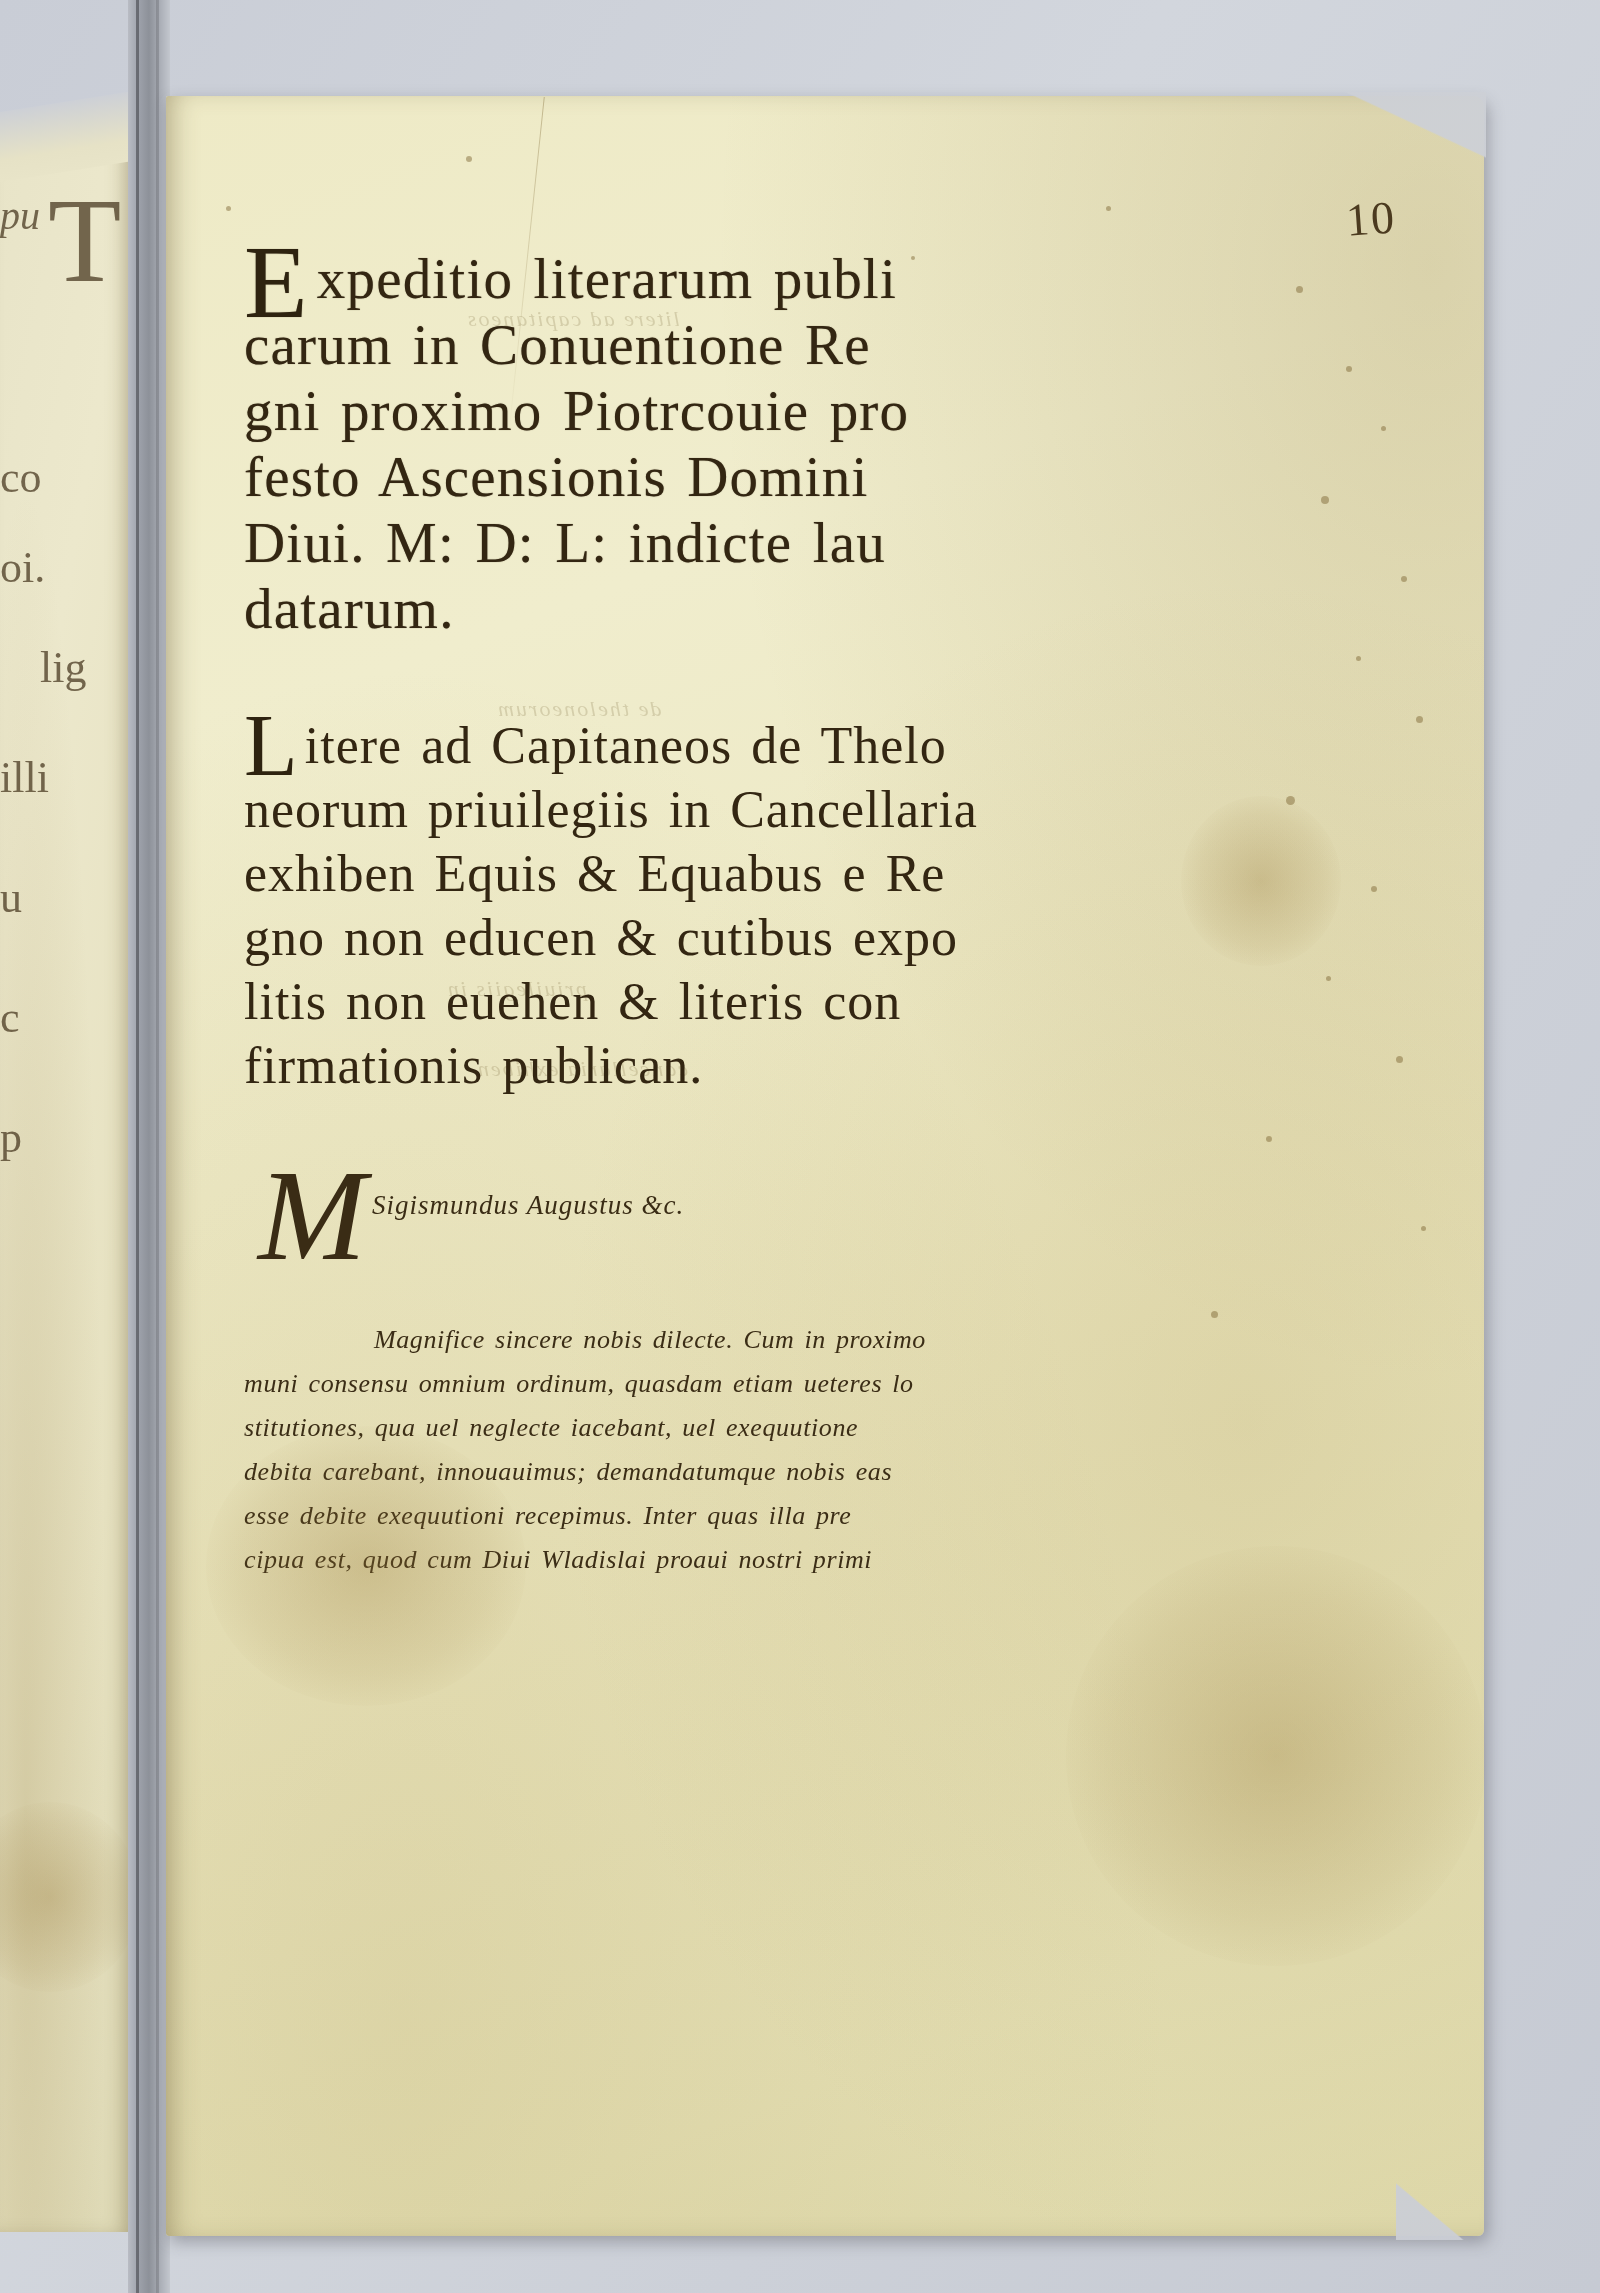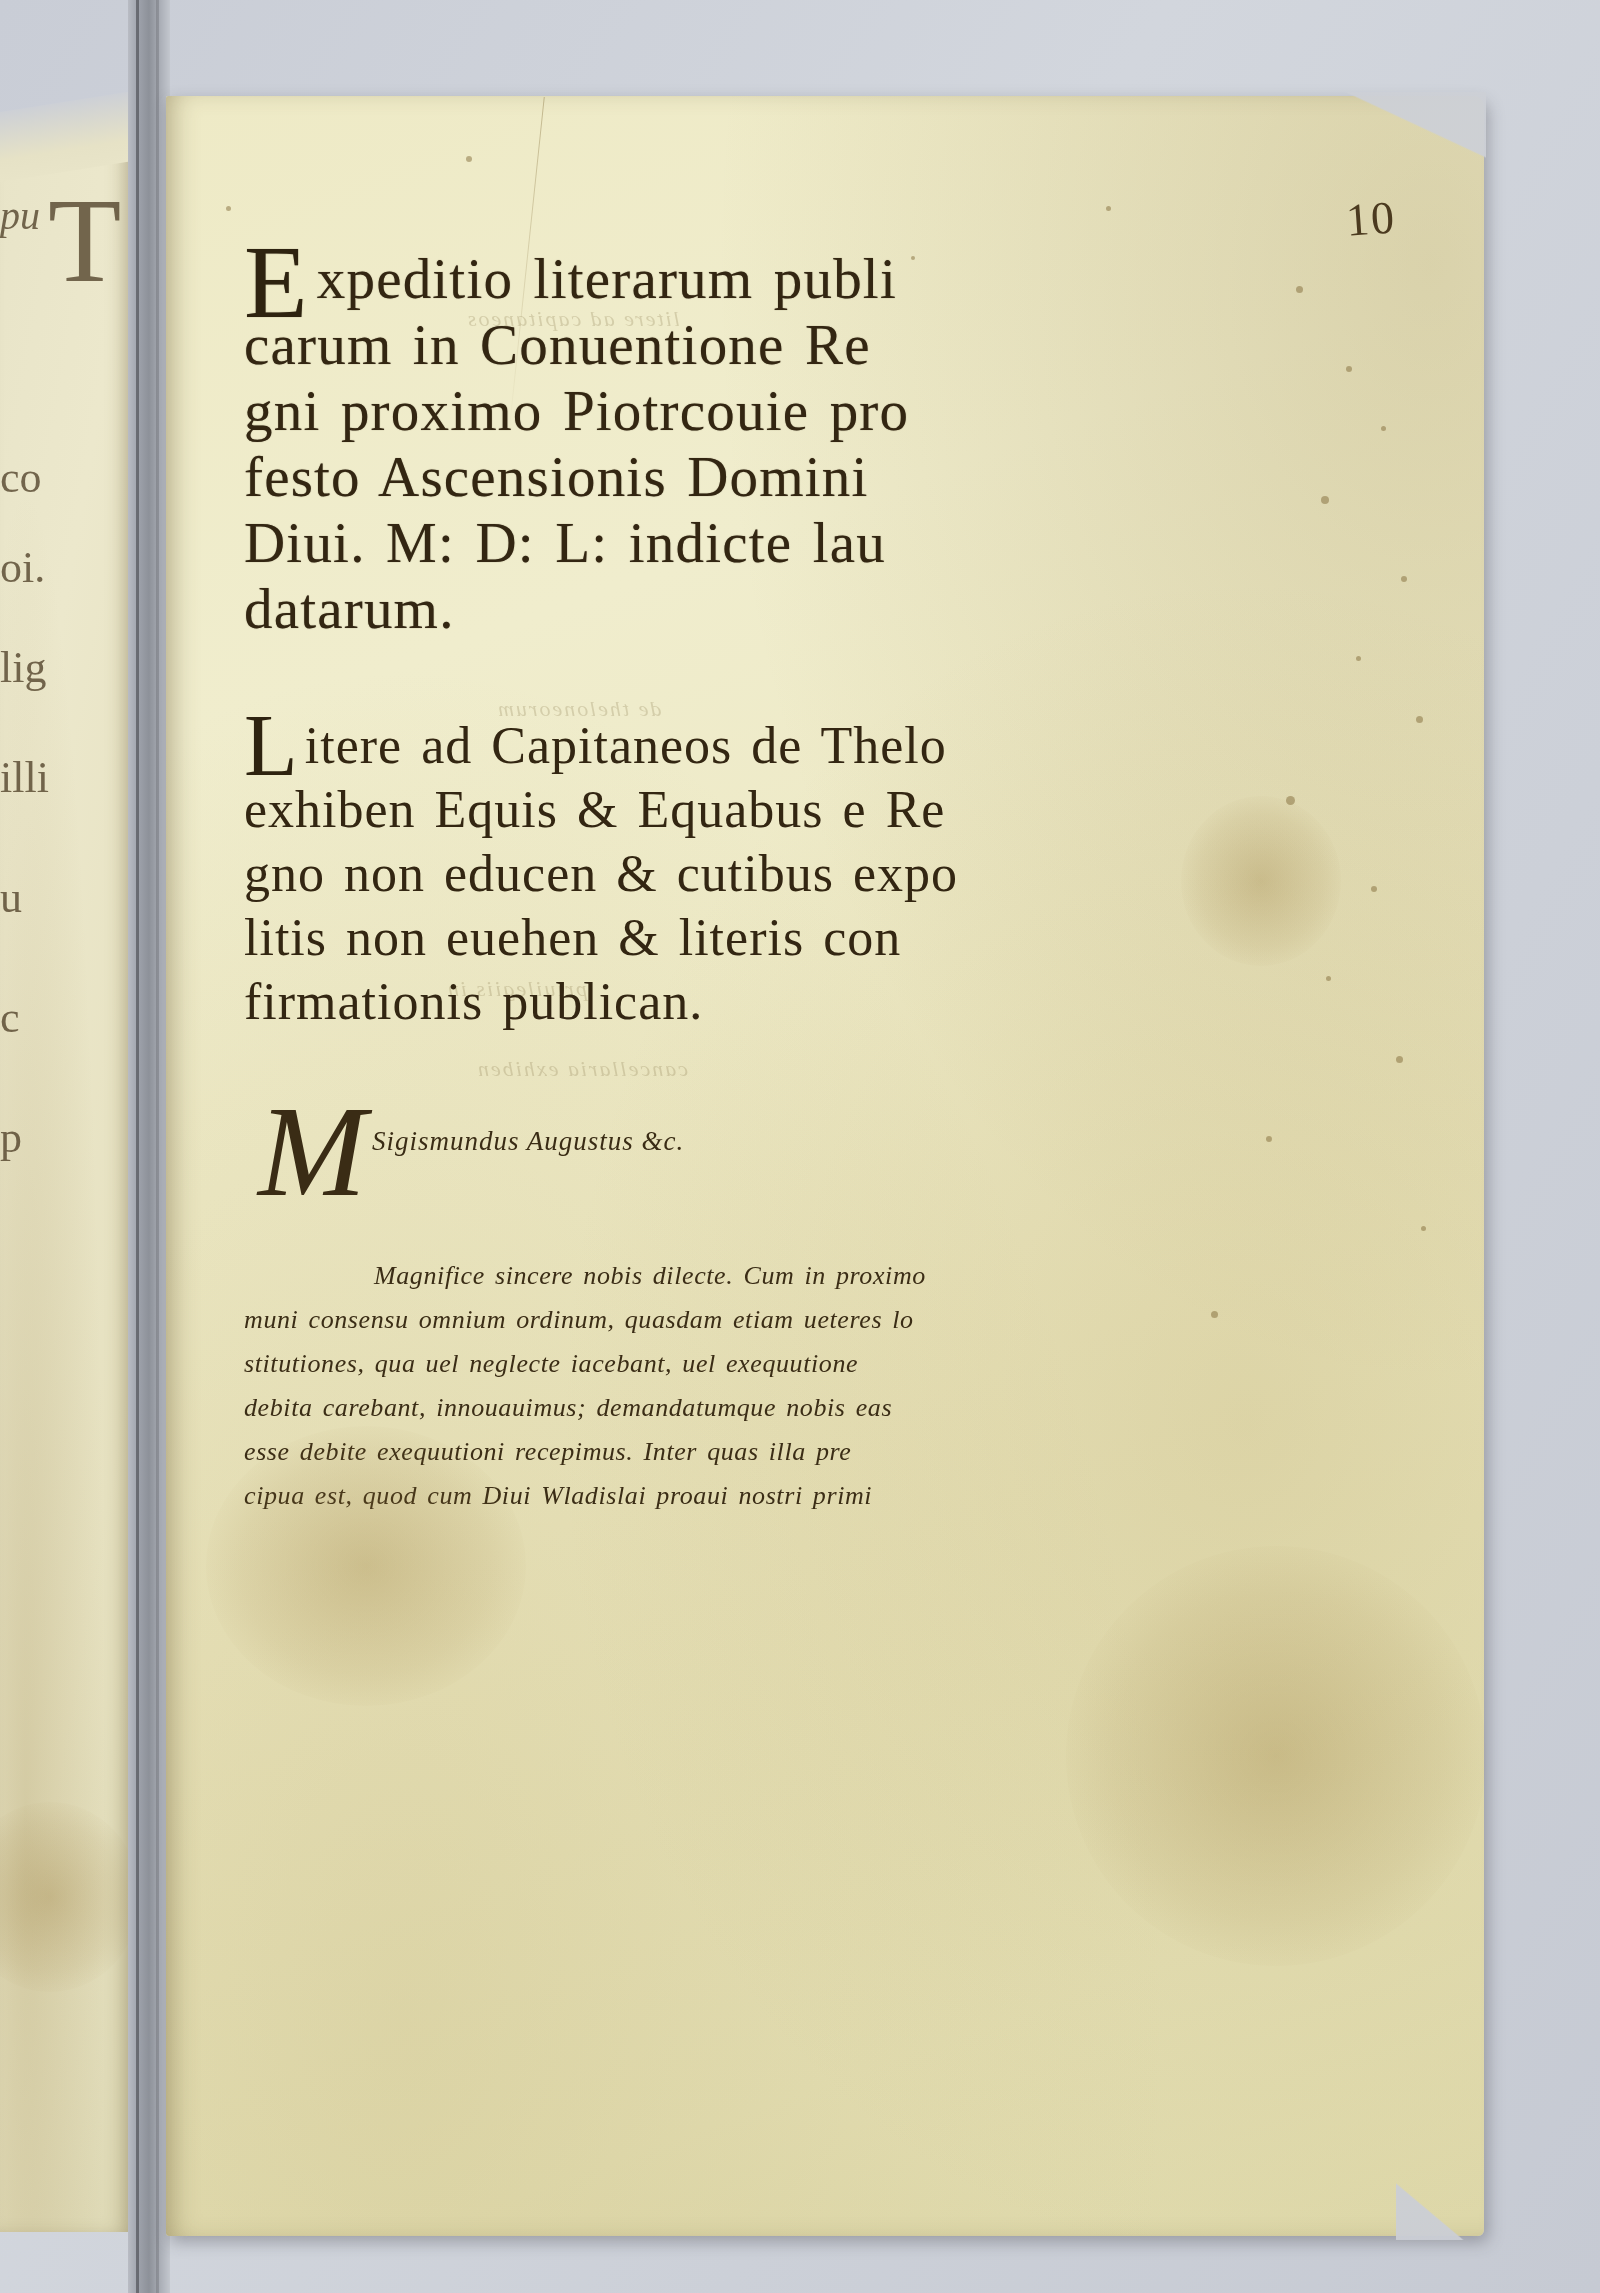--- a/index.html
+++ b/index.html
@@ -230,21 +230,21 @@
 
 <div id="scan">
 
   <div class="verso">
     <div class="verso-edge-top"></div>
 
     <div class="verso-ink" style="left:48px; top:60px; font-size:120px;">T</div>
     <div class="verso-ink" style="left:0px; top:80px; font-size:40px; font-style:italic;">pu</div>
     <div class="verso-ink" style="left:0px; top:340px; font-size:44px;">co</div>
     <div class="verso-ink" style="left:0px; top:430px; font-size:44px;text-align:right;">oi.</div>
-    <div class="verso-ink" style="left:0px; top:530px; font-size:44px;">lig</div>
+    <div class="verso-ink" style="left:0px; top:530px; font-size:44px;padding-left:40px;">lig</div>
     <div class="verso-ink" style="left:0px; top:640px; font-size:44px;">illi</div>
     <div class="verso-ink" style="left:0px; top:760px; font-size:44px;">u</div>
     <div class="verso-ink" style="left:0px; top:880px; font-size:44px;">c</div>
     <div class="verso-ink" style="left:0px; top:1000px; font-size:44px;">p</div>
 
     <div class="stain" style="left:-40px; top:1690px; width:180px; height:190px;"></div>
   </div>
 
   <div class="gutter">
     <div class="spine-line" style="left:8px;"></div>
@@ -271,20 +271,21 @@
         <div>carum in Conuentione Re</div>
         <div>gni proximo Piotrcouie pro</div>
         <div>festo Ascensionis Domini</div>
         <div>Diui. M: D: L: indicte lau</div>
         <div>datarum.</div>
       </div>
 
       <div class="heading2">
         <span class="initial">L</span>
         <div>itere ad Capitaneos de Thelo</div>
+        <div>neorum priuilegiis in Cancellaria</div>
         <div>exhiben Equis &amp; Equabus e Re</div>
         <div>gno non educen &amp; cutibus expo</div>
         <div>litis non euehen &amp; literis con</div>
         <div>firmationis publican.</div>
       </div>
 
       <div class="salutation">
         <span class="bigM">M</span>
         <span class="sal-text">Sigismundus Augustus &amp;c.</span>
       </div>

